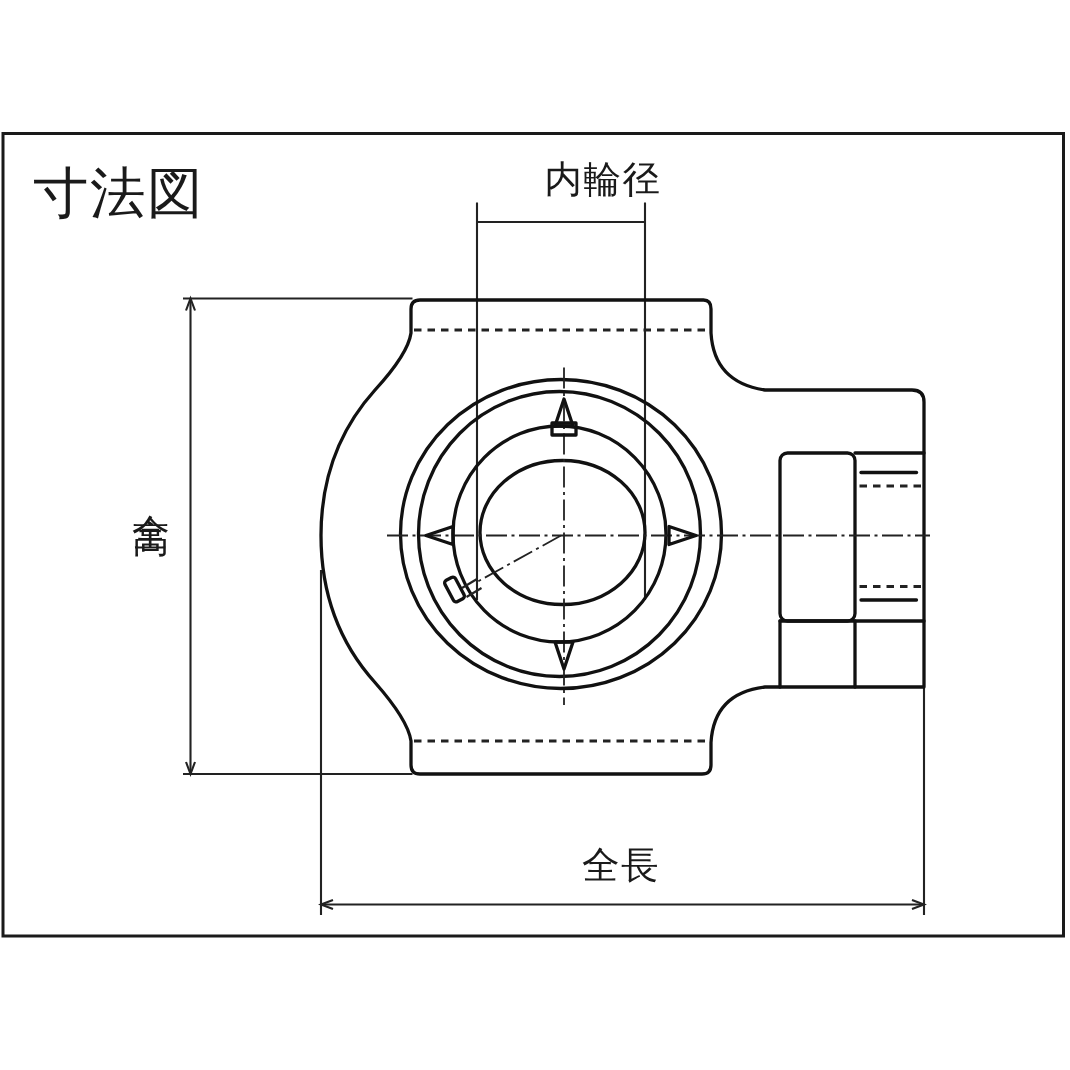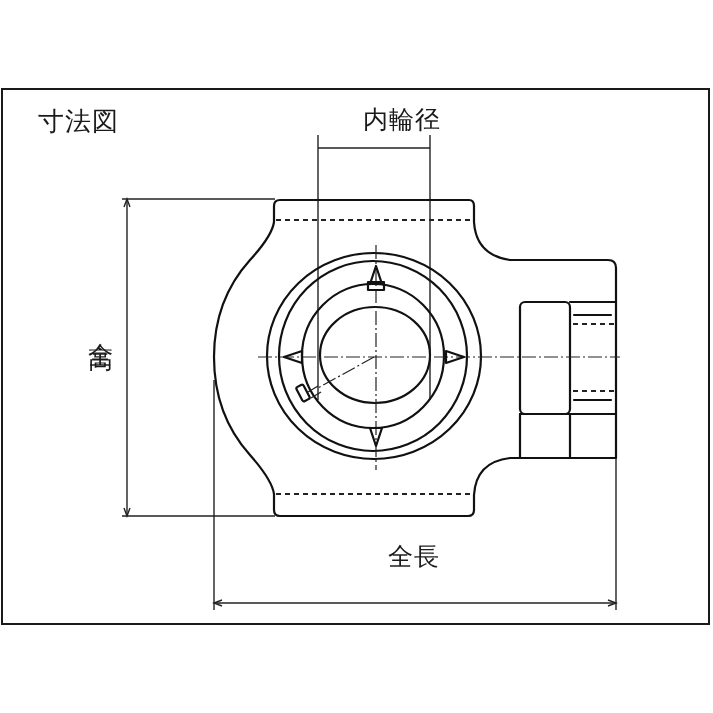--- a/index.html
+++ b/index.html
@@ -1,22 +1,22 @@
 <!DOCTYPE html>
 <html><head>
 <meta charset="utf-8">
 <style>
   html, body { margin:0; padding:0; background:#ffffff; }
   body { width:713px; height:713px; position:relative; overflow:hidden; font-family:"DejaVu Sans", "Liberation Sans", sans-serif; }
   #frame { position:absolute; left:1px; top:88px; width:709px; height:537px; border:2px solid #1a1a1a; box-sizing:border-box; }
   .label { position:absolute; color:#1a1a1a; font-weight:400; white-space:nowrap; }
-  #title { left:38px; top:104px; font-size:26px; letter-spacing:1px; }
+  #title { left:22px; top:104px; font-size:37px; letter-spacing:1px; }
   #lbl-bore { left:327px; top:103px; font-size:25px; letter-spacing:1px;margin-left:36px; }
   #lbl-height { left:84px; top:323px; font-size:25px; writing-mode:vertical-rl; letter-spacing:2px; }
-  #lbl-length { left:388px; top:540px; font-size:25px; letter-spacing:1px; }
+  #lbl-length { left:388px; top:560px; font-size:25px; letter-spacing:1px; }
   svg#drawing { position:absolute; left:0; top:0; }
   .ln { stroke:#111; fill:none; stroke-width:2.2; stroke-linecap:round; stroke-linejoin:round; }
   .thin { stroke:#222; fill:none; stroke-width:1.4; }
   .dash { stroke:#222; fill:none; stroke-width:2; stroke-dasharray:5 4; }
   .center { stroke:#222; fill:none; stroke-width:1.2; stroke-dasharray:14 3 2 3; }
 </style>
 </head>
 <body>
 
 <div id="frame"></div>

